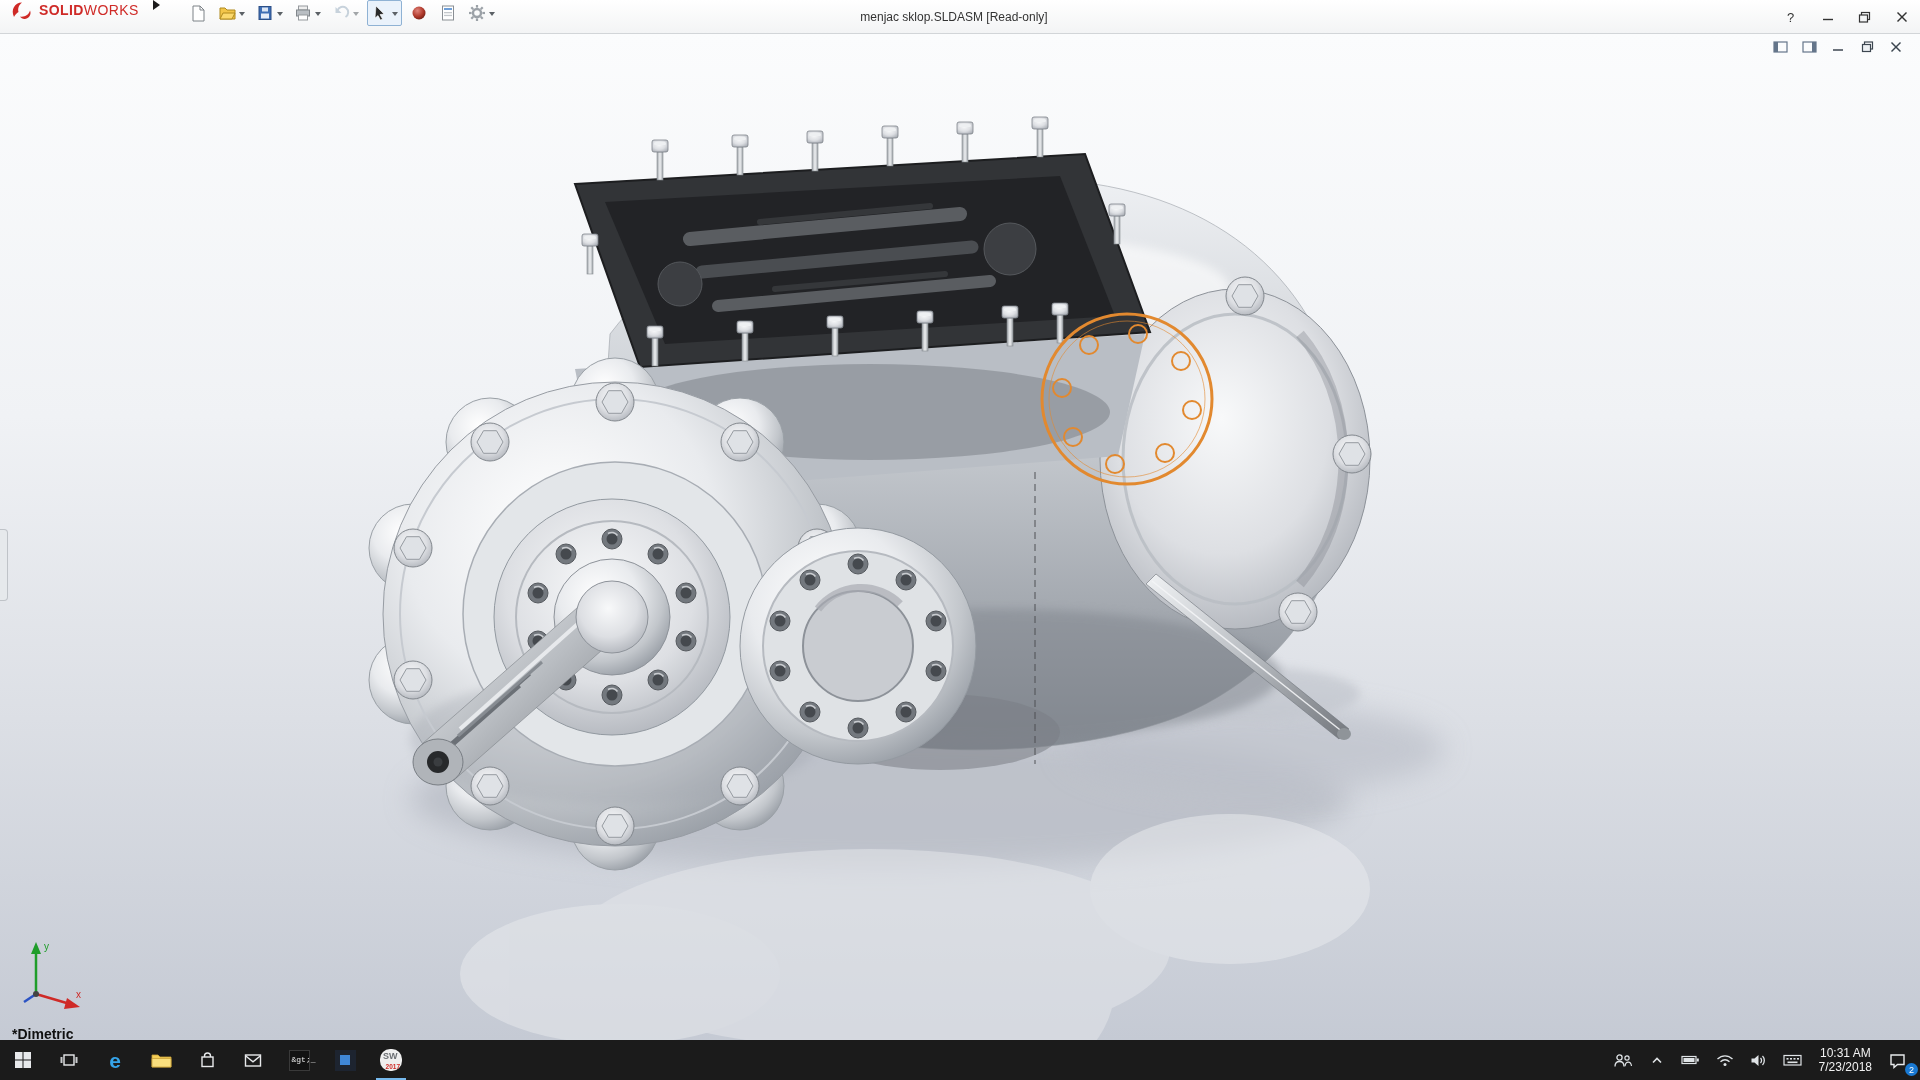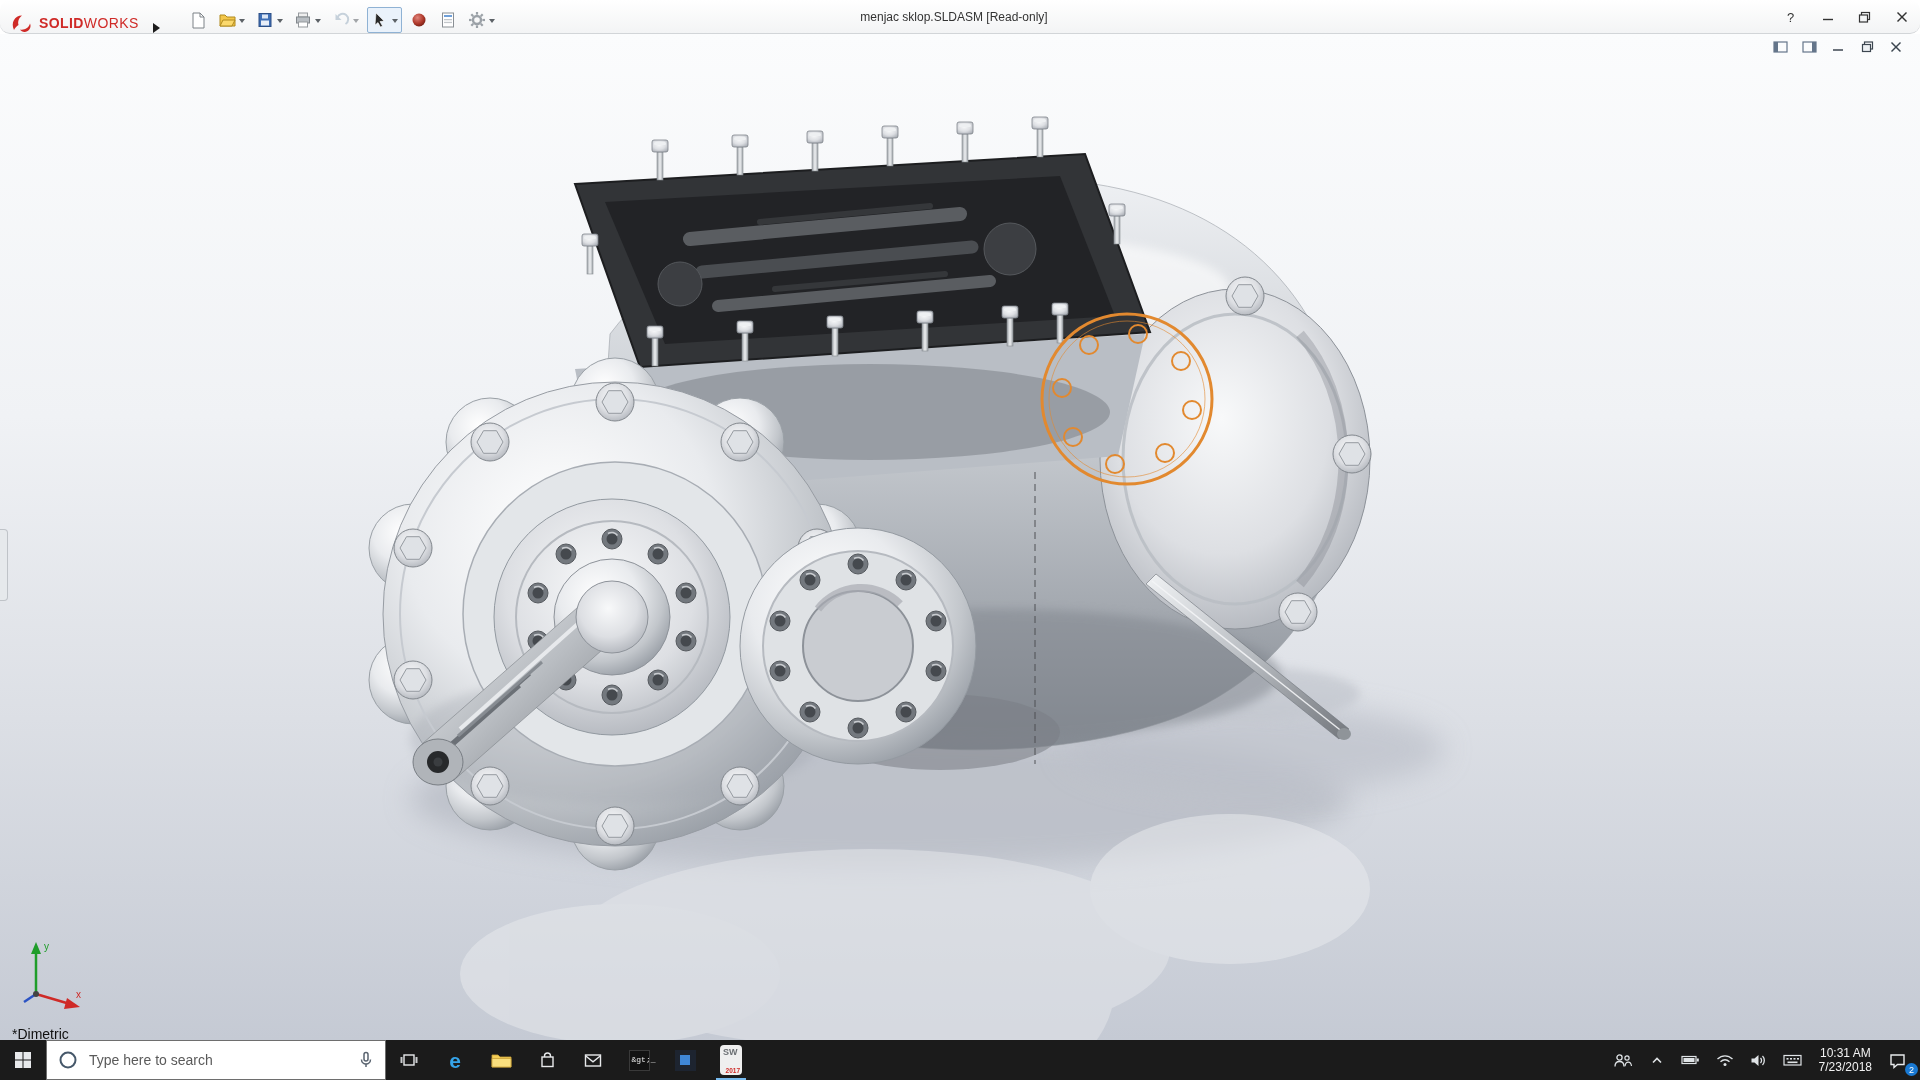--- a/index.html
+++ b/index.html
@@ -2,21 +2,21 @@
 <html><head>
 <meta charset="utf-8">
 <style>
   * { margin:0; padding:0; box-sizing:border-box; }
   html,body { width:1920px; height:1080px; overflow:hidden; font-family:"Liberation Sans", sans-serif; background:#000; }
   .app { position:relative; width:1920px; height:1080px; background:#fff; }
 
   
   .titlebar { position:absolute; top:0; left:0; width:1920px; height:34px;
     background:linear-gradient(#ffffff,#f3f4f5); border-bottom:1px solid #d2d5d8;
-    display:flex; align-items:flex-end; padding-left:10px; z-index:6;border-radius:10px; }
+    display:flex; align-items:flex-start; padding-left:10px; z-index:6; }
   .brand { display:flex; align-items:center; gap:5px; }
   .brand-text { font-size:14px; letter-spacing:.4px; color:#cf2a27; white-space:nowrap; }
   .brand-solid { font-weight:bold; }
   .flyout { width:0; height:0; border-top:5px solid transparent; border-bottom:5px solid transparent;
     border-left:7px solid #1c1c1c; margin-left:14px; }
   .toolbar { display:flex; align-items:center; margin-left:26px; gap:5px; }
   .tbtn { display:flex; align-items:center; height:26px; padding:2px 3px; border-radius:2px; }
   .tbtn.disabled { opacity:.55; }
   .tbtn.active { border:1px solid #8fb2d4; background:#eaf2fb; }
   .dd { width:0; height:0; border-left:3.5px solid transparent; border-right:3.5px solid transparent;
@@ -25,42 +25,42 @@
     align-items:center; justify-content:center; font-size:12px; color:#333; pointer-events:none; }
   .win-controls { position:absolute; right:0; top:0; height:34px; display:flex; }
   .wbtn { width:37px; height:34px; display:flex; align-items:center; justify-content:center;
     font-size:13px; color:#333; }
 
   
   .viewport { position:absolute; top:34px; left:0; width:1920px; height:1006px;
     background:linear-gradient(180deg,#fbfcfd 0%,#f0f2f5 38%,#dcdfe5 68%,#c5cad4 100%); overflow:hidden; }
   .docctrl { position:absolute; top:5px; right:14px; display:flex; gap:9px; z-index:4; }
   .dbtn { width:20px; height:16px; display:flex; align-items:center; justify-content:center; }
-  .viewlabel { position:absolute; left:12px; bottom:-2px; font-size:14px; color:#101010; z-index:3; }
+  .viewlabel { position:absolute; left:12px; bottom:-2px; font-size:14px; color:#101010; z-index:3;font-weight:bold; }
   .triad { position:absolute; left:14px; bottom:24px; z-index:3; }
   .paneltab { position:absolute; left:0; top:495px; width:8px; height:72px; background:#e6e9ec;
     border:1px solid #bfc3c8; border-left:none; border-radius:0 4px 4px 0; z-index:3; }
   .modelsvg { position:absolute; top:0; left:0; }
 
   
   .taskbar { position:absolute; left:0; bottom:0; width:1920px; height:40px; background:#1b1b1b;
     display:flex; align-items:stretch; z-index:10; }
   .tibtn { width:46px; display:flex; align-items:center; justify-content:center; position:relative; }
   .tibtn.running::after { content:""; position:absolute; bottom:0; left:8px; right:8px; height:2px; background:#76b9ed; }
   .search { width:340px; background:#ffffff; border:1px solid #6e6e6e; display:flex; align-items:center;
     padding:0 10px; gap:10px; }
   .search input { flex:1; border:none; outline:none; font-size:14px; color:#444; background:transparent;
     font-family:"Liberation Sans", sans-serif; }
   .search input::placeholder { color:#5a5a5a; opacity:1; }
   .edge-glyph { font-size:21px; font-weight:bold; color:#35a3e8; line-height:1; }
   .console-tile { width:21px; height:21px; background:#121212; border:1px solid #3a3a3a; color:#e8e8e8;
     font-family:"Liberation Mono", monospace; font-size:8px; padding:5px 2px; line-height:1; }
   .apptile { width:21px; height:21px; background:#1d2430; display:flex; align-items:center; justify-content:center; }
   .apptile .inner { width:10px; height:10px; background:#3f87d8; }
-  .swtile { width:22px; height:30px; background:#efefef; border-radius:4px; position:relative; }
+  .swtile { width:22px; height:22px; background:#efefef; border-radius:10px; position:relative; }
   .swtile .sw { position:absolute; top:2px; left:3px; font-size:9px; font-weight:bold; color:#6b6f73; }
   .swtile .yr { position:absolute; bottom:1px; right:2px; font-size:6.5px; font-weight:bold; color:#cf2a27; }
   .tray { margin-left:auto; display:flex; align-items:center; }
   .trbtn { height:40px; display:flex; align-items:center; justify-content:center; padding:0 8px; position:relative; }
   .clock { font-size:12px; color:#f2f2f2; text-align:center; line-height:14px; padding:0 9px; }
   .badge { position:absolute; right:2px; bottom:4px; min-width:13px; height:13px; border-radius:7px;
     background:#1979d3; color:#fff; font-size:9px; display:flex; align-items:center; justify-content:center; padding:0 2px; }
 </style>
 </head>
 <body>
@@ -446,31 +446,20 @@
 
   <div class="taskbar">
     <div class="tibtn">
       <svg width="18" height="18" fill="#e8eaec">
         <rect x="1" y="1" width="7.5" height="7.5"></rect>
           <rect x="9.5" y="1" width="7.5" height="7.5"></rect>
         <rect x="1" y="9.5" width="7.5" height="7.5"></rect>
           <rect x="9.5" y="9.5" width="7.5" height="7.5"></rect>
       </svg>
     </div>
-    <div class="search">
-      <svg width="22" height="22">
-        <circle cx="11" cy="11" r="7.5" fill="none" stroke="#46586a" stroke-width="2"></circle>
-      </svg>
-      <input type="text" placeholder="Type here to search" style="">
-      <svg width="18" height="18">
-        <rect x="7" y="1.5" width="4" height="8.5" rx="2" fill="none" stroke="#5a6470" stroke-width="1.5"></rect>
-        <path d="M4.5 8.5a4.5 4.5 0 0 0 9 0" fill="none" stroke="#5a6470" stroke-width="1.5"></path>
-        <line x1="9" y1="13" x2="9" y2="16" stroke="#5a6470" stroke-width="1.5"></line>
-      </svg>
-    </div>
     <div class="tibtn">
       <svg width="18" height="18">
         <rect x="4" y="4" width="10" height="10" fill="none" stroke="#e8eaec" stroke-width="1.4"></rect>
         <rect x="0.5" y="6" width="2" height="6" fill="#e8eaec" opacity="0.85"></rect>
         <rect x="15.5" y="6" width="2" height="6" fill="#e8eaec" opacity="0.85"></rect>
       </svg>
     </div>
     <div class="tibtn">
       <span class="edge-glyph">e</span>
     </div>

